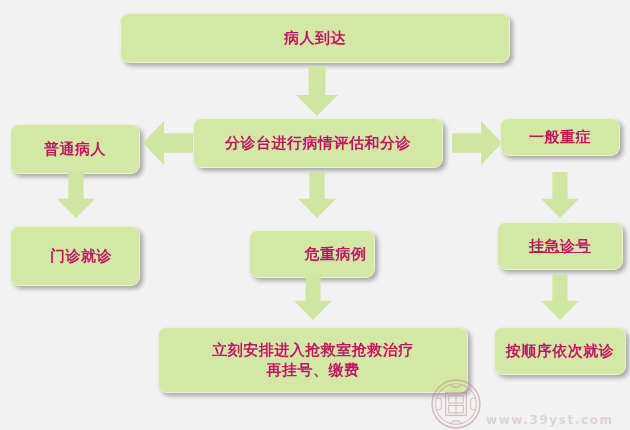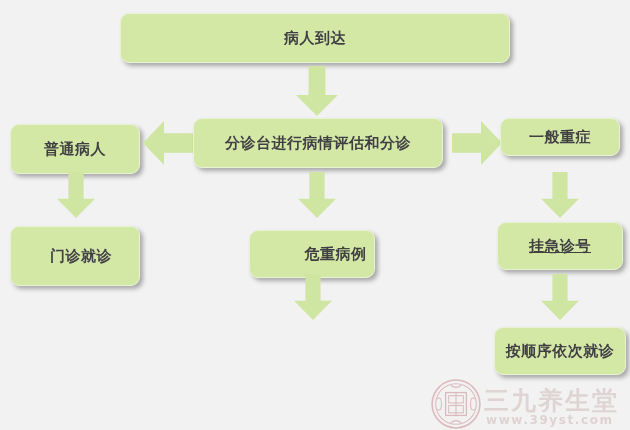--- a/index.html
+++ b/index.html
@@ -25,21 +25,21 @@
   .box {
     position: absolute;
     box-sizing: border-box;
     background: #d4e8a6;
     border: 1px solid #e8f2d4;
     border-radius: 9px;
     display: flex;
     align-items: center;
     justify-content: center;
     text-align: center;
-    color: #404040;
+    color: #be185d;
     font-weight: bold;
     font-size: 15px;
     line-height: 20px;
     letter-spacing: 0.5px;
     box-shadow: 3px 3px 4px rgba(70,70,70,0.42);
     text-shadow: 0 0 1px rgba(255,255,255,0.25);
   }
   .box .txt {
     display: block;
     white-space: pre-line;
@@ -146,35 +146,38 @@
   </div>
 
   <div class="box" style="left:497px; top:222px; width:126px; height:48px;text-decoration:underline;">
     <span class="txt">挂急诊号</span>
   </div>
 
   <div class="arrow arrow-down" style="left:294px; top:274px; width:38px; height:46px;"></div>
 
   <div class="arrow arrow-down" style="left:541px; top:274px; width:38px; height:46px;"></div>
 
+  <div class="box" style="left:158px; top:327px; width:310px; height:66px;">
+    <span class="txt">立刻安排进入抢救室抢救治疗
+再挂号、缴费</span>
+  </div>
 
   <div class="box" style="left:494px; top:327px; width:132px; height:48px;">
     <span class="txt">按顺序依次就诊</span>
   </div>
 
   <div id="watermark">
     <svg id="wm-seal" viewBox="0 0 100 100">
       <circle cx="50" cy="50" r="46" fill="none" stroke="#c0757f" stroke-width="3"></circle>
       <circle cx="50" cy="50" r="39" fill="none" stroke="#c0757f" stroke-width="2"></circle>
       <rect x="30" y="28" width="40" height="44" fill="none" stroke="#c0757f" stroke-width="2.5"></rect>
       <rect x="36" y="34" width="28" height="14" fill="none" stroke="#c0757f" stroke-width="2"></rect>
       <rect x="36" y="53" width="28" height="14" fill="none" stroke="#c0757f" stroke-width="2"></rect>
       <line x1="50" y1="28" x2="50" y2="72" stroke="#c0757f" stroke-width="2"></line>
       <path d="M14 40 q8 -6 8 10 q0 16 -8 10" fill="none" stroke="#c0757f" stroke-width="2"></path>
       <path d="M86 40 q-8 -6 -8 10 q0 16 8 10" fill="none" stroke="#c0757f" stroke-width="2"></path>
       <path d="M40 14 q10 8 20 0" fill="none" stroke="#c0757f" stroke-width="2"></path>
       <path d="M40 86 q10 -8 20 0" fill="none" stroke="#c0757f" stroke-width="2"></path>
     </svg>
-    <div id="wm-text">三九养生堂</div>
     <div id="wm-url">www.39yst.com</div>
   </div>
 
 </div>
 
 </body></html>

